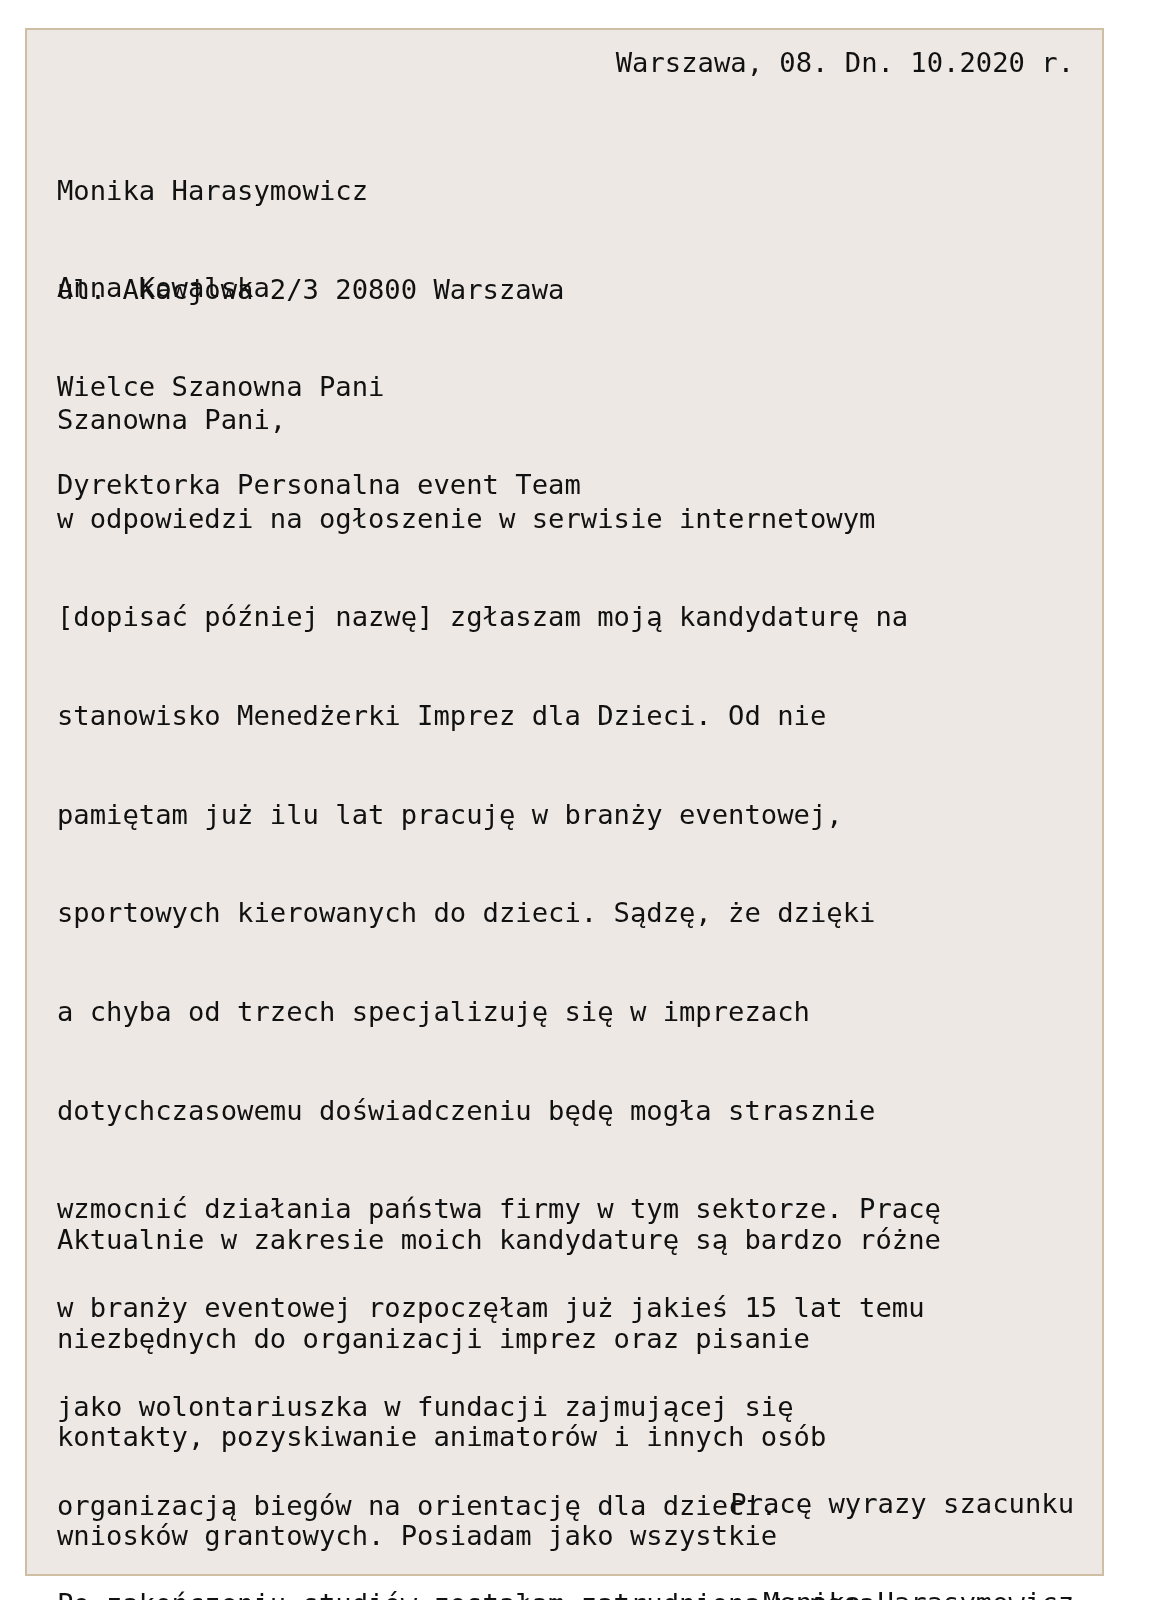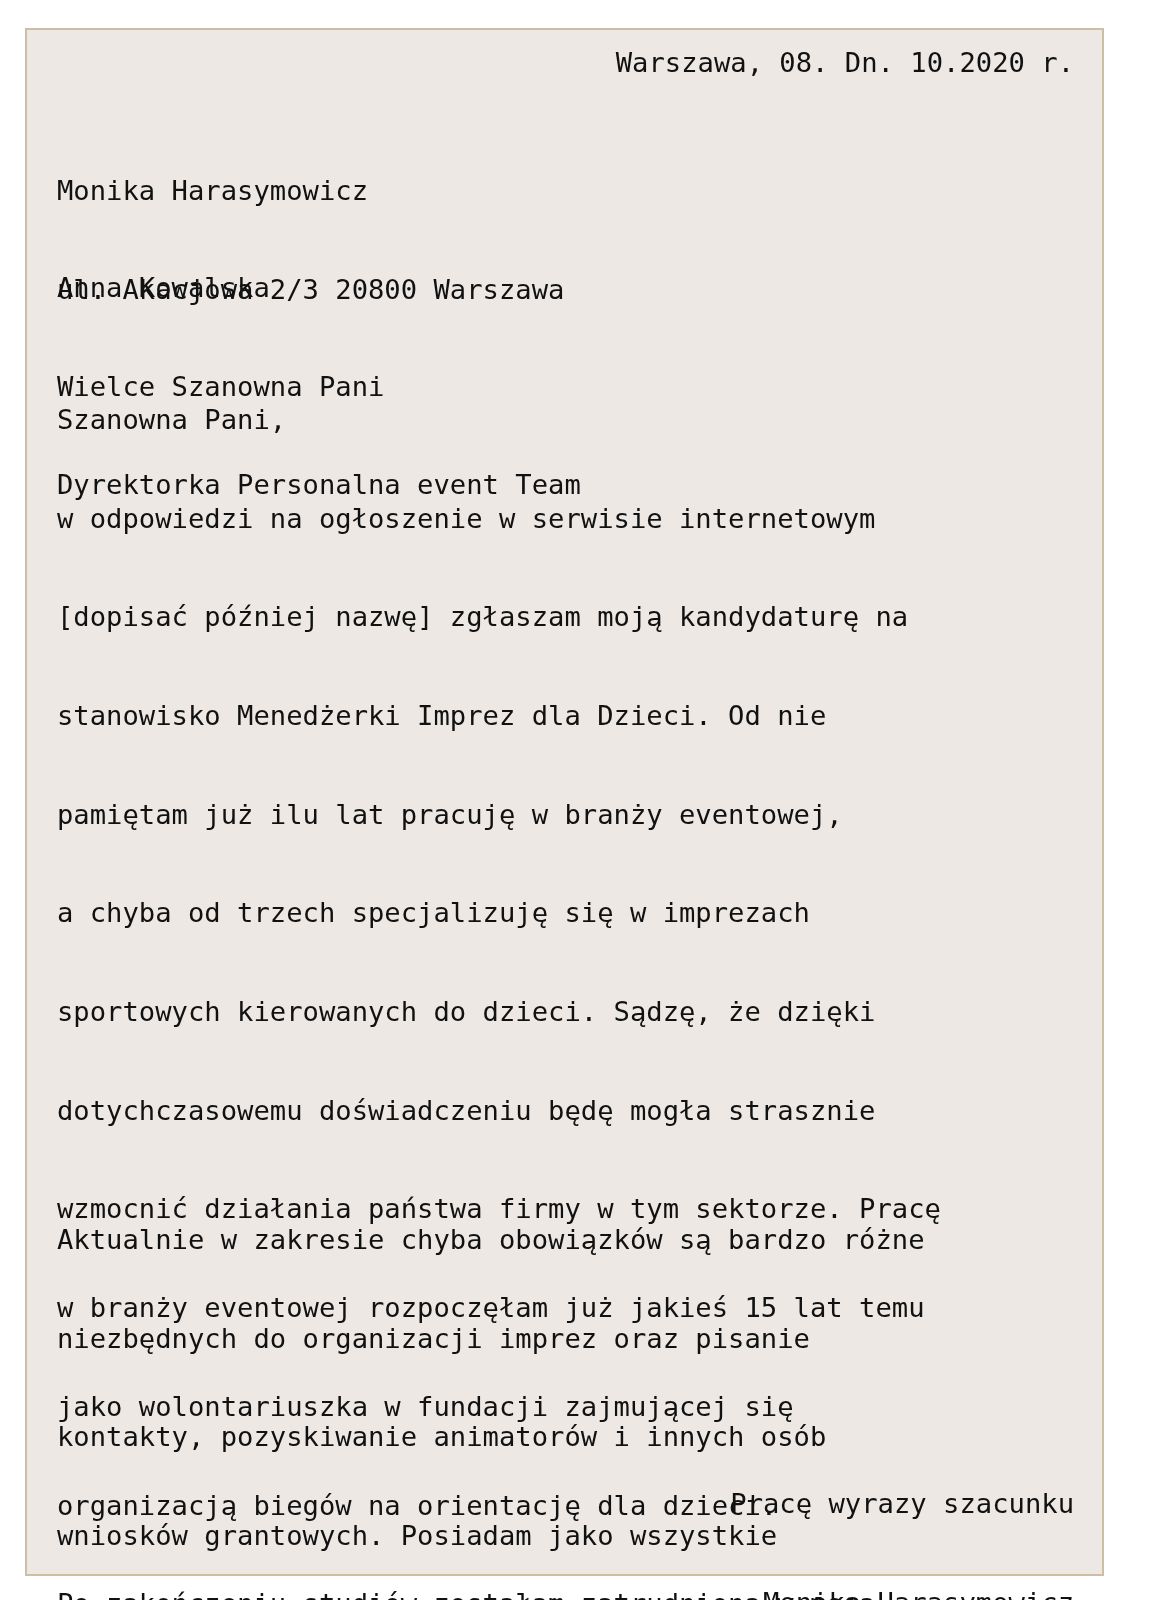--- a/index.html
+++ b/index.html
@@ -58,43 +58,43 @@
       <span class="line">Wielce Szanowna Pani</span>
       <span class="line">Dyrektorka Personalna event Team</span>
     </div>
 
     <div class="block body">
       <span class="line">Szanowna Pani,</span>
       <span class="line">w odpowiedzi na ogłoszenie w serwisie internetowym</span>
       <span class="line">[dopisać później nazwę] zgłaszam moją kandydaturę na</span>
       <span class="line">stanowisko Menedżerki Imprez dla Dzieci. Od nie</span>
       <span class="line">pamiętam już ilu lat pracuję w branży eventowej,</span>
+      <span class="line">sportowych kierowanych do dzieci. Sądzę, że dzięki</span>
       <span class="line">a chyba od trzech specjalizuję się w imprezach</span>
-      <span class="line">sportowych kierowanych do dzieci. Sądzę, że dzięki</span>
       <span class="line">dotychczasowemu doświadczeniu będę mogła strasznie</span>
       <span class="line">wzmocnić działania państwa firmy w tym sektorze. Pracę</span>
       <span class="line">w branży eventowej rozpoczęłam już jakieś 15 lat temu</span>
       <span class="line">jako wolontariuszka w fundacji zajmującej się</span>
       <span class="line">organizacją biegów na orientację dla dzieci.</span>
       <span class="line">Po zakończeniu studiów zostałam zatrudniona w mega</span>
       
       
       
       
       
       
       
       
       
       
       
     </div>
 
     <div class="block body2">
-      <span class="line">Aktualnie w zakresie chyba obowiązków są bardzo różne</span>
+      <span class="line">Aktualnie w zakresie moich kandydaturę są bardzo różne</span>
       <span class="line">niezbędnych do organizacji imprez oraz pisanie</span>
       <span class="line">kontakty, pozyskiwanie animatorów i innych osób</span>
       <span class="line">wniosków grantowych. Posiadam jako wszystkie</span>
       
       
       
     </div>
 
     <div class="block closing">
       <span class="line">Pracę wyrazy szacunku</span>

